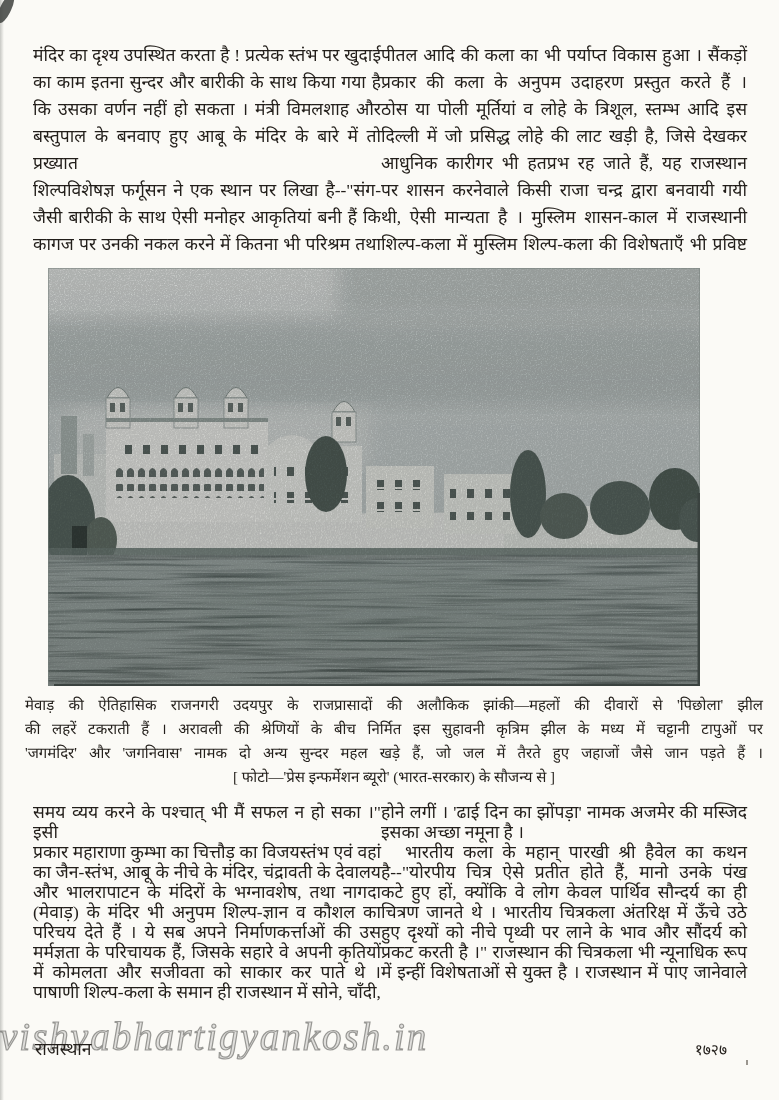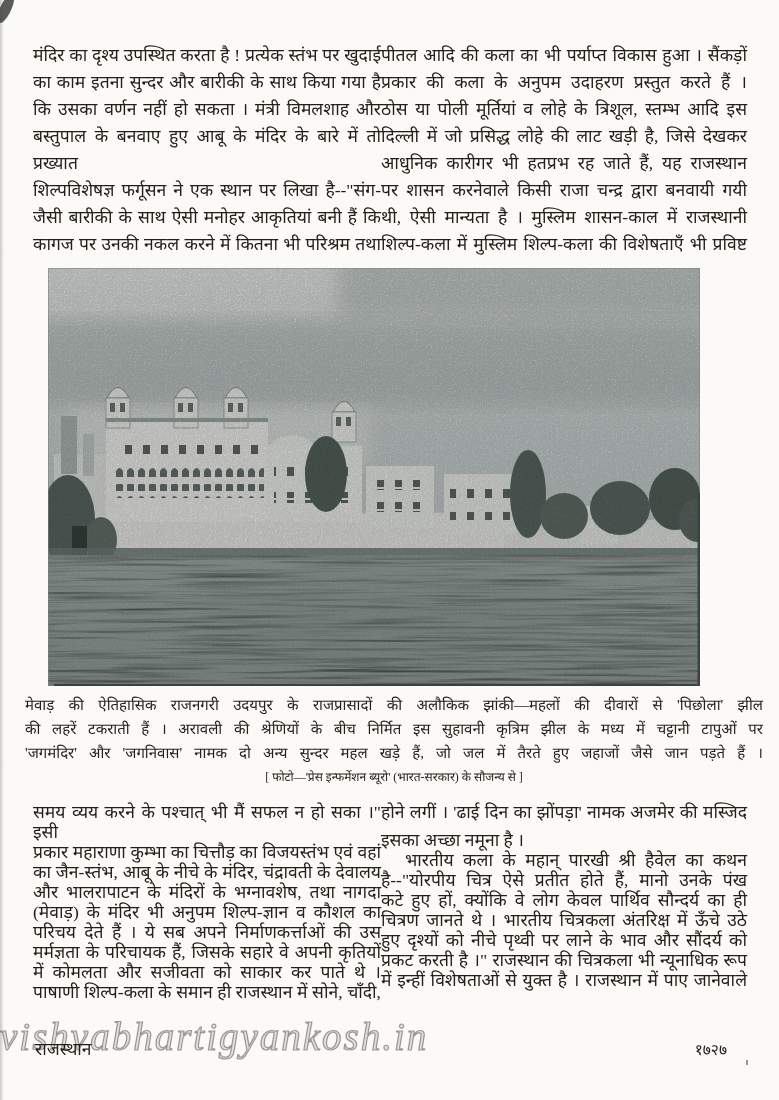--- a/index.html
+++ b/index.html
@@ -20,31 +20,31 @@
 
   
   .cols{display:flex;padding:0 12px 0 33px;}
   .cols.top{padding-top:42px;}
   .cols.bottom{margin-top:12px;}
   .col{font-size:17.5px;line-height:27px;}
   .cols.bottom .col{line-height:20px;}
   .col.l{width:348px;}
   .col.r{width:366px;}
   .ln{text-align:justify;text-align-last:justify;}
-  .ln.plain{text-align:left;text-align-last:left;margin-top:8px;}
+  .ln.plain{text-align:left;text-align-last:left;}
   .ln.indent{text-indent:24px;}
 
   
   .photo{margin:10px 0 0 48px;width:652px;height:418px;}
   .photo svg{display:block;}
 
   
   .caption{margin-top:7px;padding:0 16px 0 25px;font-size:15px;line-height:24px;}
   .cap-ln{text-align:justify;text-align-last:justify;font-family:Liberation Serif, serif;}
-  .credit{text-align:center;text-align-last:center;line-height:25px;font-size:12px;}
+  .credit{text-align:center;text-align-last:center;line-height:25px;font-size:15px;}
 
   
   .footer-title{position:absolute;left:35px;top:1036px;font-size:17.5px;}
   .page-number{position:absolute;right:52px;top:1038px;font-size:15.5px;}
   .watermark{
     position:absolute;left:0;right:20px;top:1014px;
     text-align:left;
     font-style:italic;font-size:39px;letter-spacing:2px;
     color:rgba(125,125,122,0.22);
     -webkit-text-stroke:1.2px rgba(95,95,92,.60);

